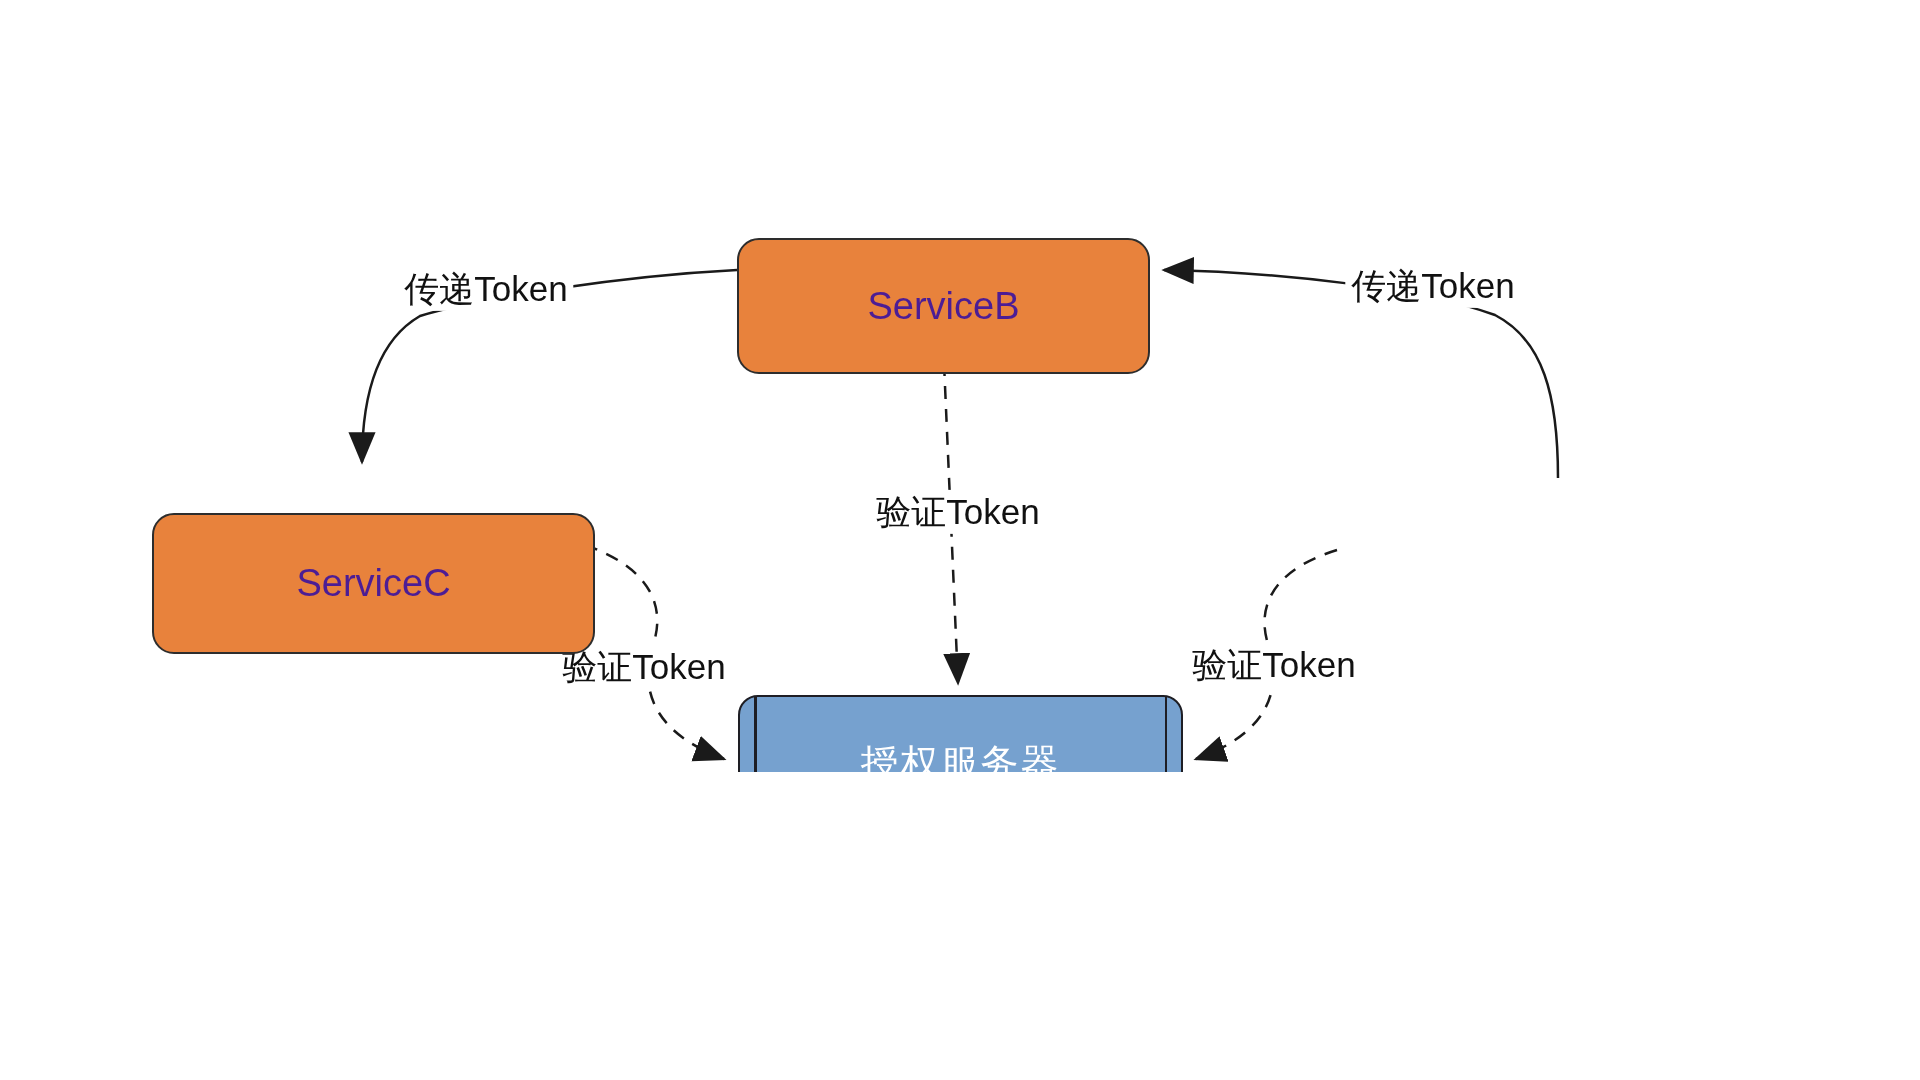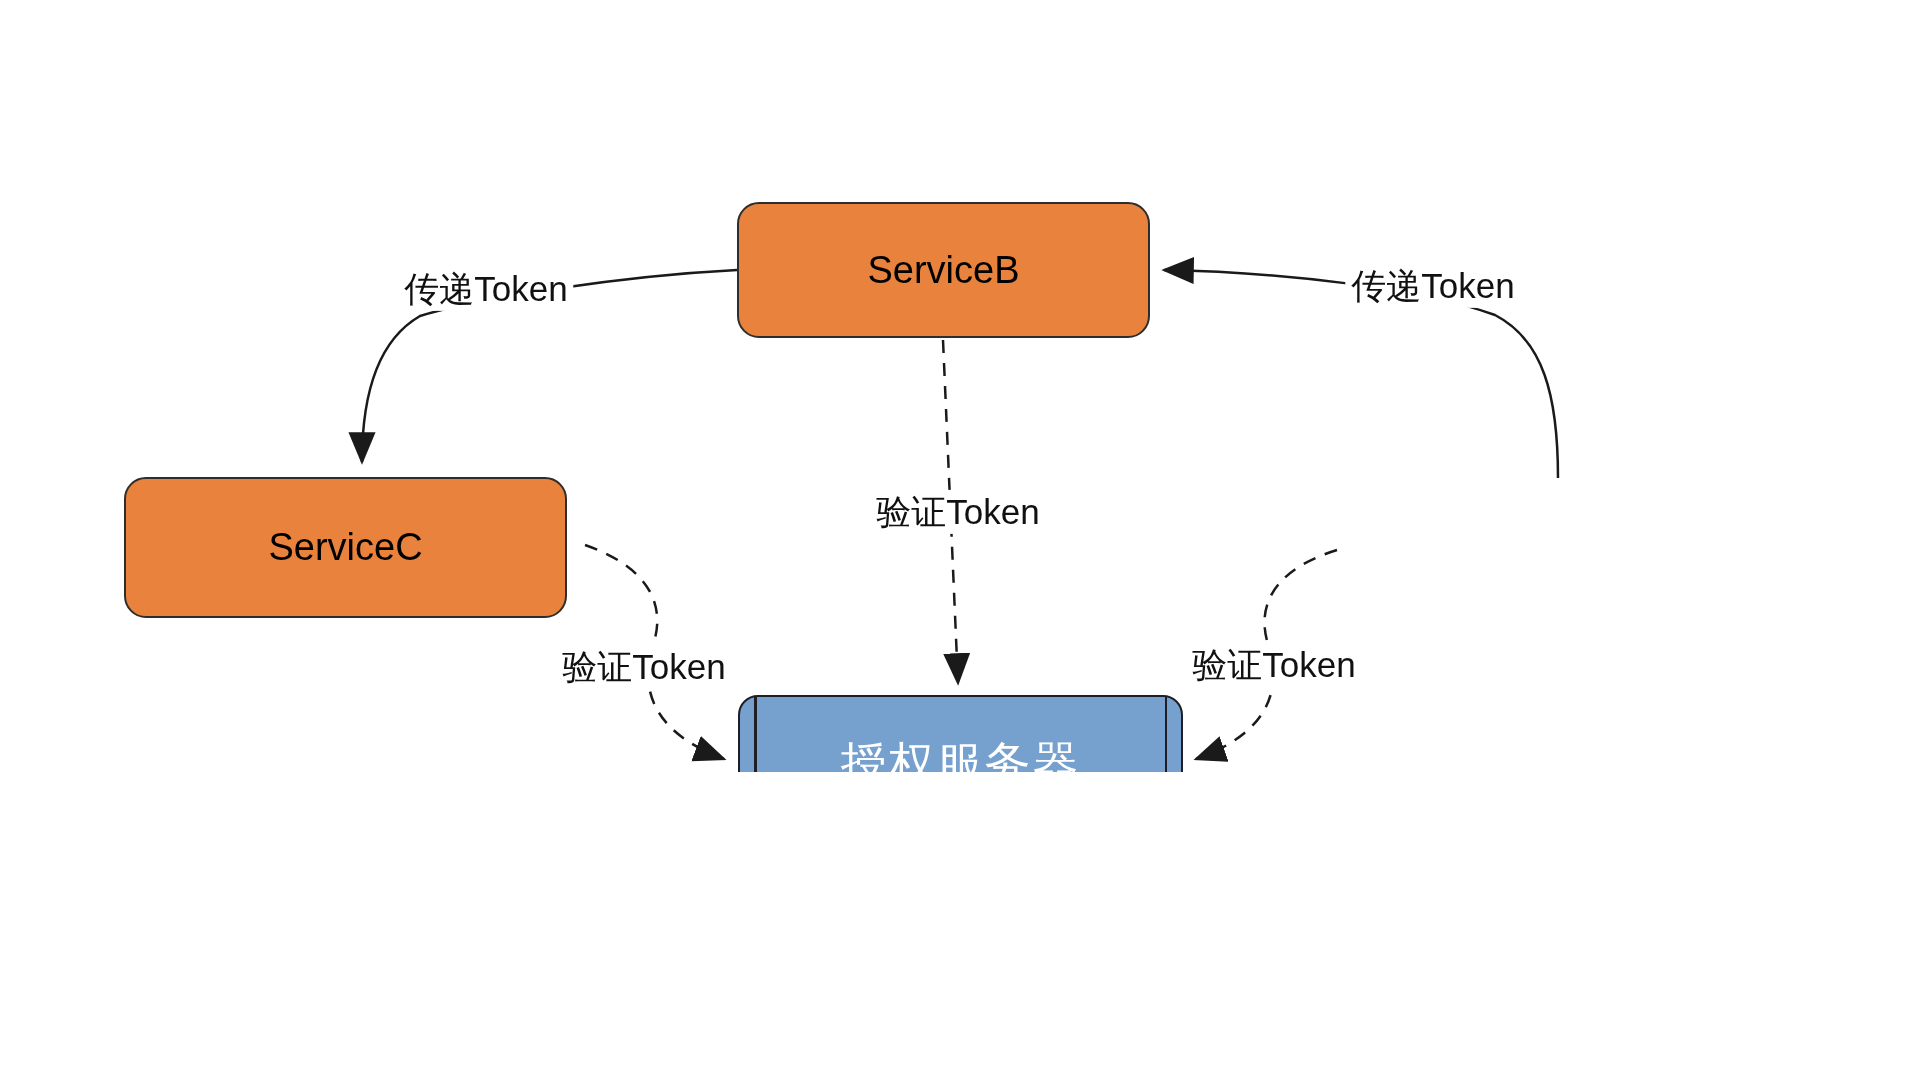--- a/index.html
+++ b/index.html
@@ -45,29 +45,30 @@
     display: flex;
     align-items: center;
     justify-content: center;
     box-sizing: border-box;
     z-index: 4;
   }
   .node.service {
     background: #e8823c;
     border: 2.5px solid #2d2d2d;
     border-radius: 22px;
-    color: #000000;
+    color: #4c1d95;
     font-size: 38px;
+    margin-top: 36px;
   }
   .node.auth {
     background: #76a1cf;
     border: 2.5px solid #1e1e24;
     border-radius: 20px;
     color: #ffffff;
-    font-size: 46px;
+    font-size: 38px;
     letter-spacing: 2px;
   }
   .auth-inner-line {
     position: absolute;
     top: 0;
     bottom: 0;
     width: 2.5px;
     background: #1e1e24;
   }
   .auth-inner-line.left  { left: 14px; }
@@ -123,21 +124,21 @@
   <div class="edge-label" style="left:958px; top:512px;">验证Token</div>
 
   <div class="edge-label" style="left:644px; top:667px;">验证Token</div>
 
   <div class="edge-label" style="left:1274px; top:665px;">验证Token</div>
 
   <div class="node service" style="left:737px; top:202px; width:413px; height:136px;">
     <span class="node-label">ServiceB</span>
   </div>
 
-  <div class="node service" style="left:124px; top:477px; width:443px; height:141px;">
+  <div class="node service" style="left:152px; top:477px; width:443px; height:141px;">
     <span class="node-label">ServiceC</span>
   </div>
 
 
   <div class="node auth" style="left:738px; top:695px; width:445px; height:137px;">
     <div class="auth-inner-line left"></div>
     <div class="auth-inner-line right"></div>
     <span class="node-label">授权服务器</span>
   </div>
 

